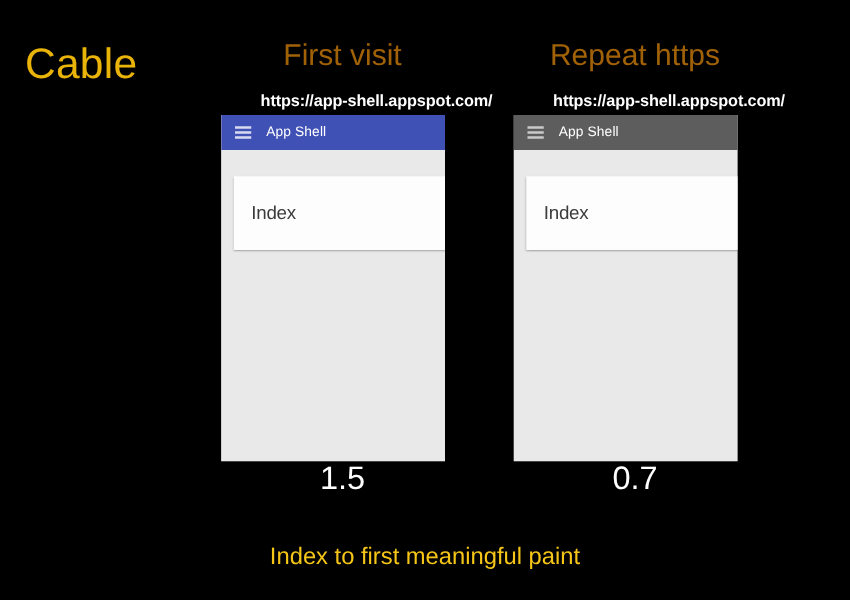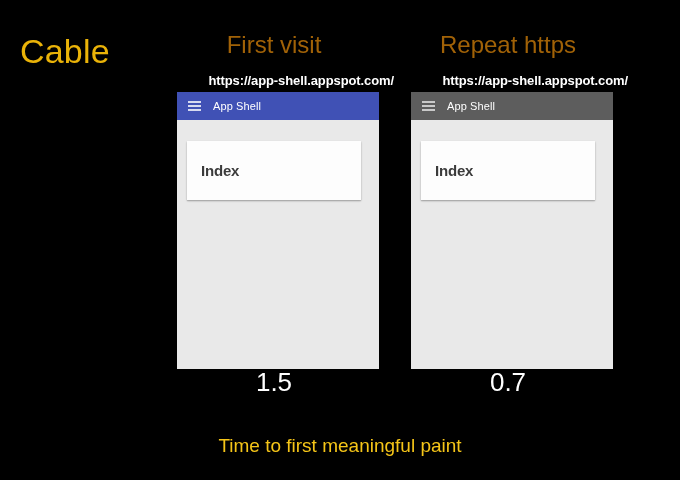--- a/index.html
+++ b/index.html
@@ -72,21 +72,21 @@
     font-weight: bold;
     letter-spacing: -0.1px;
     white-space: nowrap;
   }
 
   
   .mock {
     position: absolute;
     top: 92px;
     left: 23px;
-    width: 202px;
+    width: 179px;
     height: 277px;
     background: #e9e9e9;
     overflow: hidden;
   }
 
   .appbar {
     position: relative;
     height: 28px;
     width: 100%;
     display: flex;
@@ -140,21 +140,21 @@
     background: #fdfdfd;
     box-sizing: border-box;
     box-shadow: 0 1px 2px rgba(0,0,0,0.22), 0 1px 1px rgba(0,0,0,0.12);
     display: flex;
     align-items: center;
   }
   .card-title {
     margin-left: 14px;
     font-size: 15px;
     line-height: 18px;
-    font-weight: bold;
+    font-weight: normal;
     color: #3b3b3b;
     letter-spacing: -0.2px;
     white-space: nowrap;
   }
 
   
   .metric {
     position: absolute;
     top: 366px;
     left: 0;
@@ -239,15 +239,15 @@
           <span class="card-title">Index</span>
         </div>
       </div>
 
     </div>
 
     <div class="metric">0.7</div>
 
   </div>
 
-  <div class="caption">Time to first meaningful paint</div>
+  <div class="caption">Index to first meaningful paint</div>
 
 </div>
 
 </body></html>

